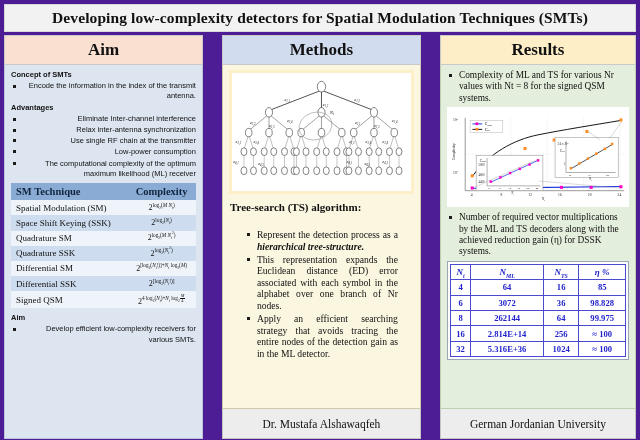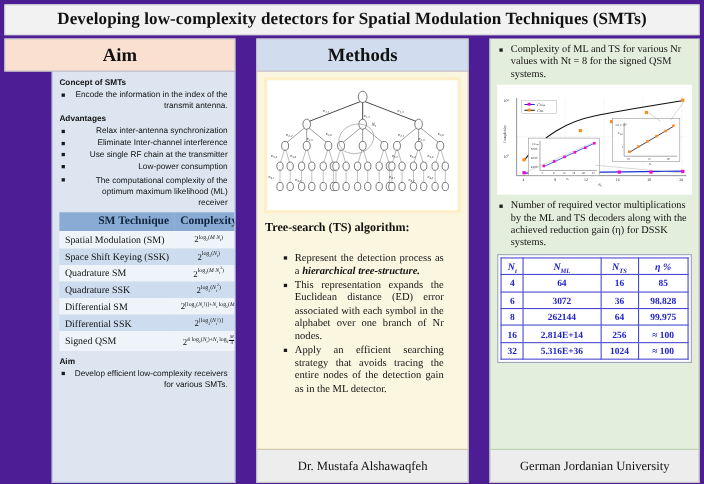--- a/index.html
+++ b/index.html
@@ -46,38 +46,38 @@
   .methods .col-head{background:#d2dcef;}
   .results .col-head{background:#fdeec8;}
   .col-body{
     flex:1;box-sizing:border-box;border:1px solid #c4cdd9;border-top:none;
     padding:5px 6px 2px 6px;overflow:hidden;position:relative;
   }
   .aim  .col-body{background:#dce5f0;border-color:#b9c6da;}
   .methods .col-body{background:#fbf6e0;border-color:#cfc9ac;}
   .results .col-body{background:#e4eedc;border-color:#bdd0b2;}
   
-  .aim-txt{font-family:"Liberation Sans",sans-serif;color:#121212;margin-left:43px;}
+  .aim-txt{font-family:"Liberation Sans",sans-serif;color:#121212;}
   .hd{font-weight:bold;font-size:7.5px;line-height:10px;margin:0 0 1px 0;}
   ul.b{list-style:none;margin:0 0 2px 0;padding:0;text-align:right;}
   ul.b li{
     position:relative;padding-left:11px;font-size:7.5px;line-height:10.2px;
     margin-bottom:.5px;
   }
   ul.b li:before{
     content:"";position:absolute;left:2px;top:3.6px;
     width:3px;height:3px;background:#1a1a1a;
   }
   
   table.smt{
     width:100%;border-collapse:collapse;margin-top:4px;
     font-family:"Liberation Serif",serif;
   }
   table.smt th{
-    background:#8aabd4;color:#10243d;text-align:right;
+    background:#8aabd4;color:#10243d;text-align:left;
     font-size:10.5px;font-weight:bold;padding:3px 5px;
     border:none;
   }
   table.smt th.r{text-align:center;}
   table.smt td{
     font-size:9px;padding:2.6px 5px;color:#111;border:none;
     white-space:nowrap;
   }
   table.smt td.r{text-align:center;font-size:8px;}
   table.smt tr.odd td{background:#eff4fa;}
@@ -157,22 +157,22 @@
       </div>
       <div class="col-body aim-txt">
 
         <div class="hd">Concept of SMTs</div>
         <ul class="b">
           <li>Encode the information in the index of the transmit antenna.</li>
         </ul>
 
         <div class="hd">Advantages</div>
         <ul class="b">
+          <li>Eliminate Inter-channel interference</li>
           <li>Relax inter-antenna synchronization</li>
-          <li>Eliminate Inter-channel interference</li>
           <li>Use single RF chain at the transmitter</li>
           <li>Low-power consumption</li>
         </ul>
 
         <ul class="b">
           <li>The computational complexity of the optimum maximum likelihood (ML) receiver</li>
         </ul>
 
         <table class="smt">
           <thead>
@@ -372,20 +372,23 @@
           <li>Apply an efficient searching strategy that avoids tracing the entire nodes of the detection gain as in the ML detector.</li>
         </ul>
 
       </div>
       <div class="foot">
         <span>Dr. Mustafa Alshawaqfeh</span>
       </div>
     </div>
 
     <div class="col results">
+      <div class="col-head">
+        <span>Results</span>
+      </div>
       <div class="col-body">
 
         <ul class="rb">
           <li>Complexity of ML and TS for various Nr values with Nt = 8  for the signed QSM systems.</li>
         </ul>
 
         <div class="chart-box">
           <svg viewBox="0 0 300 145" width="100%" height="100%">
             <rect x="0" y="0" width="300" height="145" fill="#ffffff"></rect>
             <g stroke="#cfcfcf" stroke-width=".6" stroke-dasharray="2,2">

